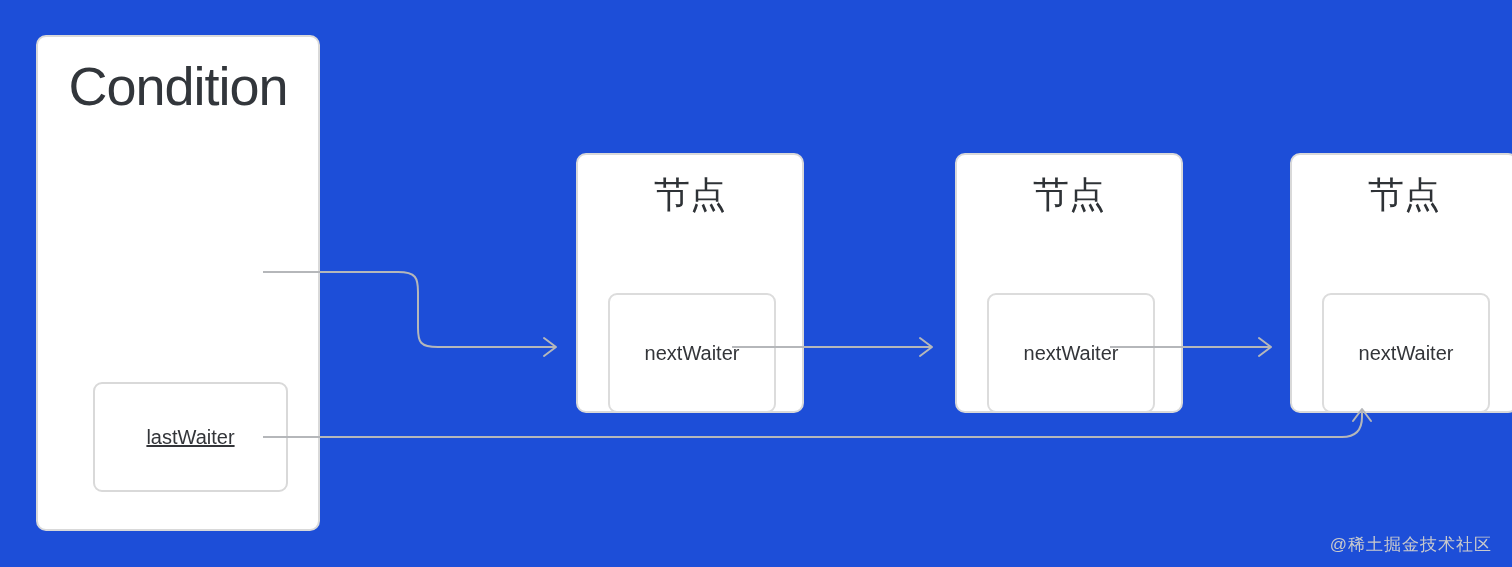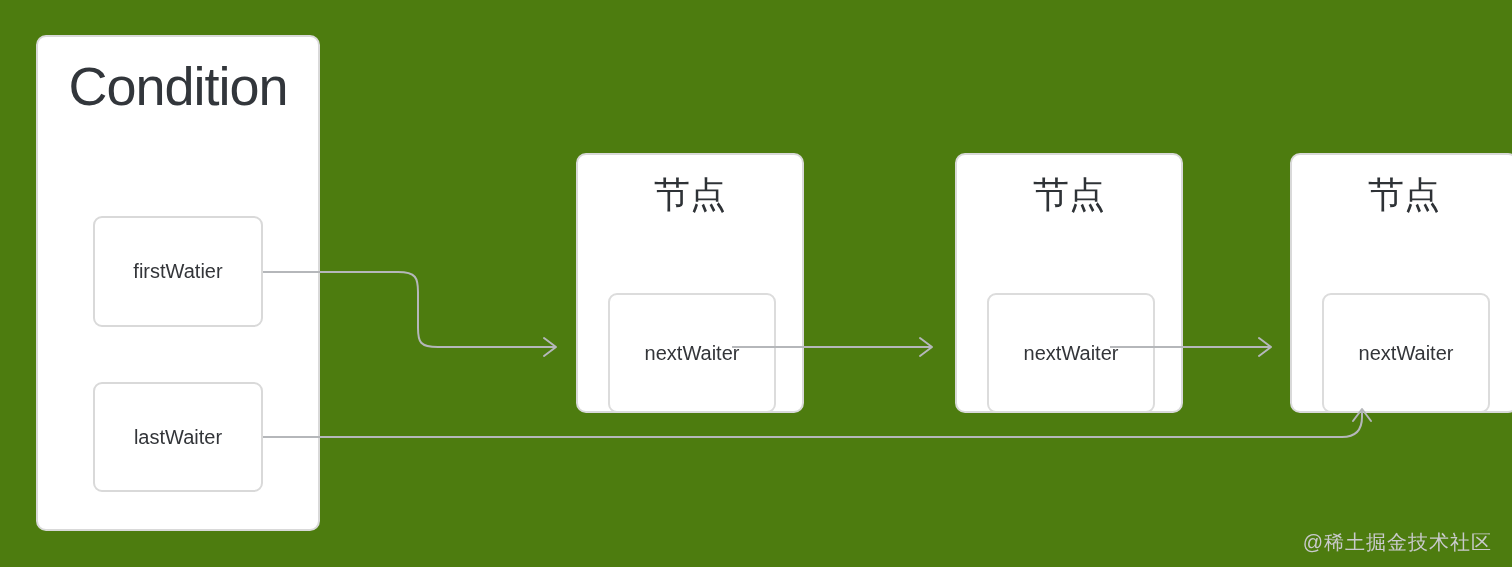--- a/index.html
+++ b/index.html
@@ -4,21 +4,21 @@
 <style>
   html, body {
     margin: 0;
     padding: 0;
     background: #ffffff;
   }
   .canvas {
     position: relative;
     width: 1512px;
     height: 567px;
-    background: #4d7c0f;
+    background: #1d4ed8;
     overflow: hidden;
     font-family: "Liberation Sans", "DejaVu Sans", sans-serif;
   }
   .box {
     position: absolute;
     background: #ffffff;
     border: 2px solid #d9d9d9;
     border-radius: 10px;
     box-sizing: border-box;
   }
@@ -38,21 +38,21 @@
   .field-box {
     border-radius: 9px;
     display: flex;
     align-items: center;
     justify-content: center;
     font-size: 20px;
     color: #333539;
     background: #ffffff;
   }
   .field-firstwaiter { left: 93px; top: 216px; width: 170px; height: 111px; }
-  .field-lastwaiter  { left: 93px; top: 382px; width: 170px; height: 110px; }
+  .field-lastwaiter  { left: 93px; top: 382px; width: 195px; height: 110px; text-decoration: underline; }
   .node-box {
     top: 153px;
     width: 228px;
     height: 260px;
     margin-left: 42px;
   }
   .node-1 { left: 534px; }
   .node-2 { left: 913px; }
   .node-3 { left: 1248px; }
   .node-title {
@@ -88,37 +88,34 @@
   }
   .connector-path {
     fill: none;
     stroke: #b5b7ba;
     stroke-width: 2px;
   }
   .watermark {
     position: absolute;
     right: 20px;
     bottom: 11px;
-    font-size: 20px;
+    font-size: 17px;
     color: #c9cacc;
     letter-spacing: 1px;
   }
 </style>
 </head>
 <body>
 
 <div class="canvas">
 
   <div class="box condition-box">
     <div class="condition-title">Condition</div>
   </div>
 
-  <div class="box field-box field-firstwaiter">
-    <span>firstWatier</span>
-  </div>
 
   <div class="box field-box field-lastwaiter">
     <span>lastWaiter</span>
   </div>
 
   <div class="box node-box node-1">
     <div class="node-title">节点</div>
     <div class="inner-box">
       <span>nextWaiter</span>
     </div>

